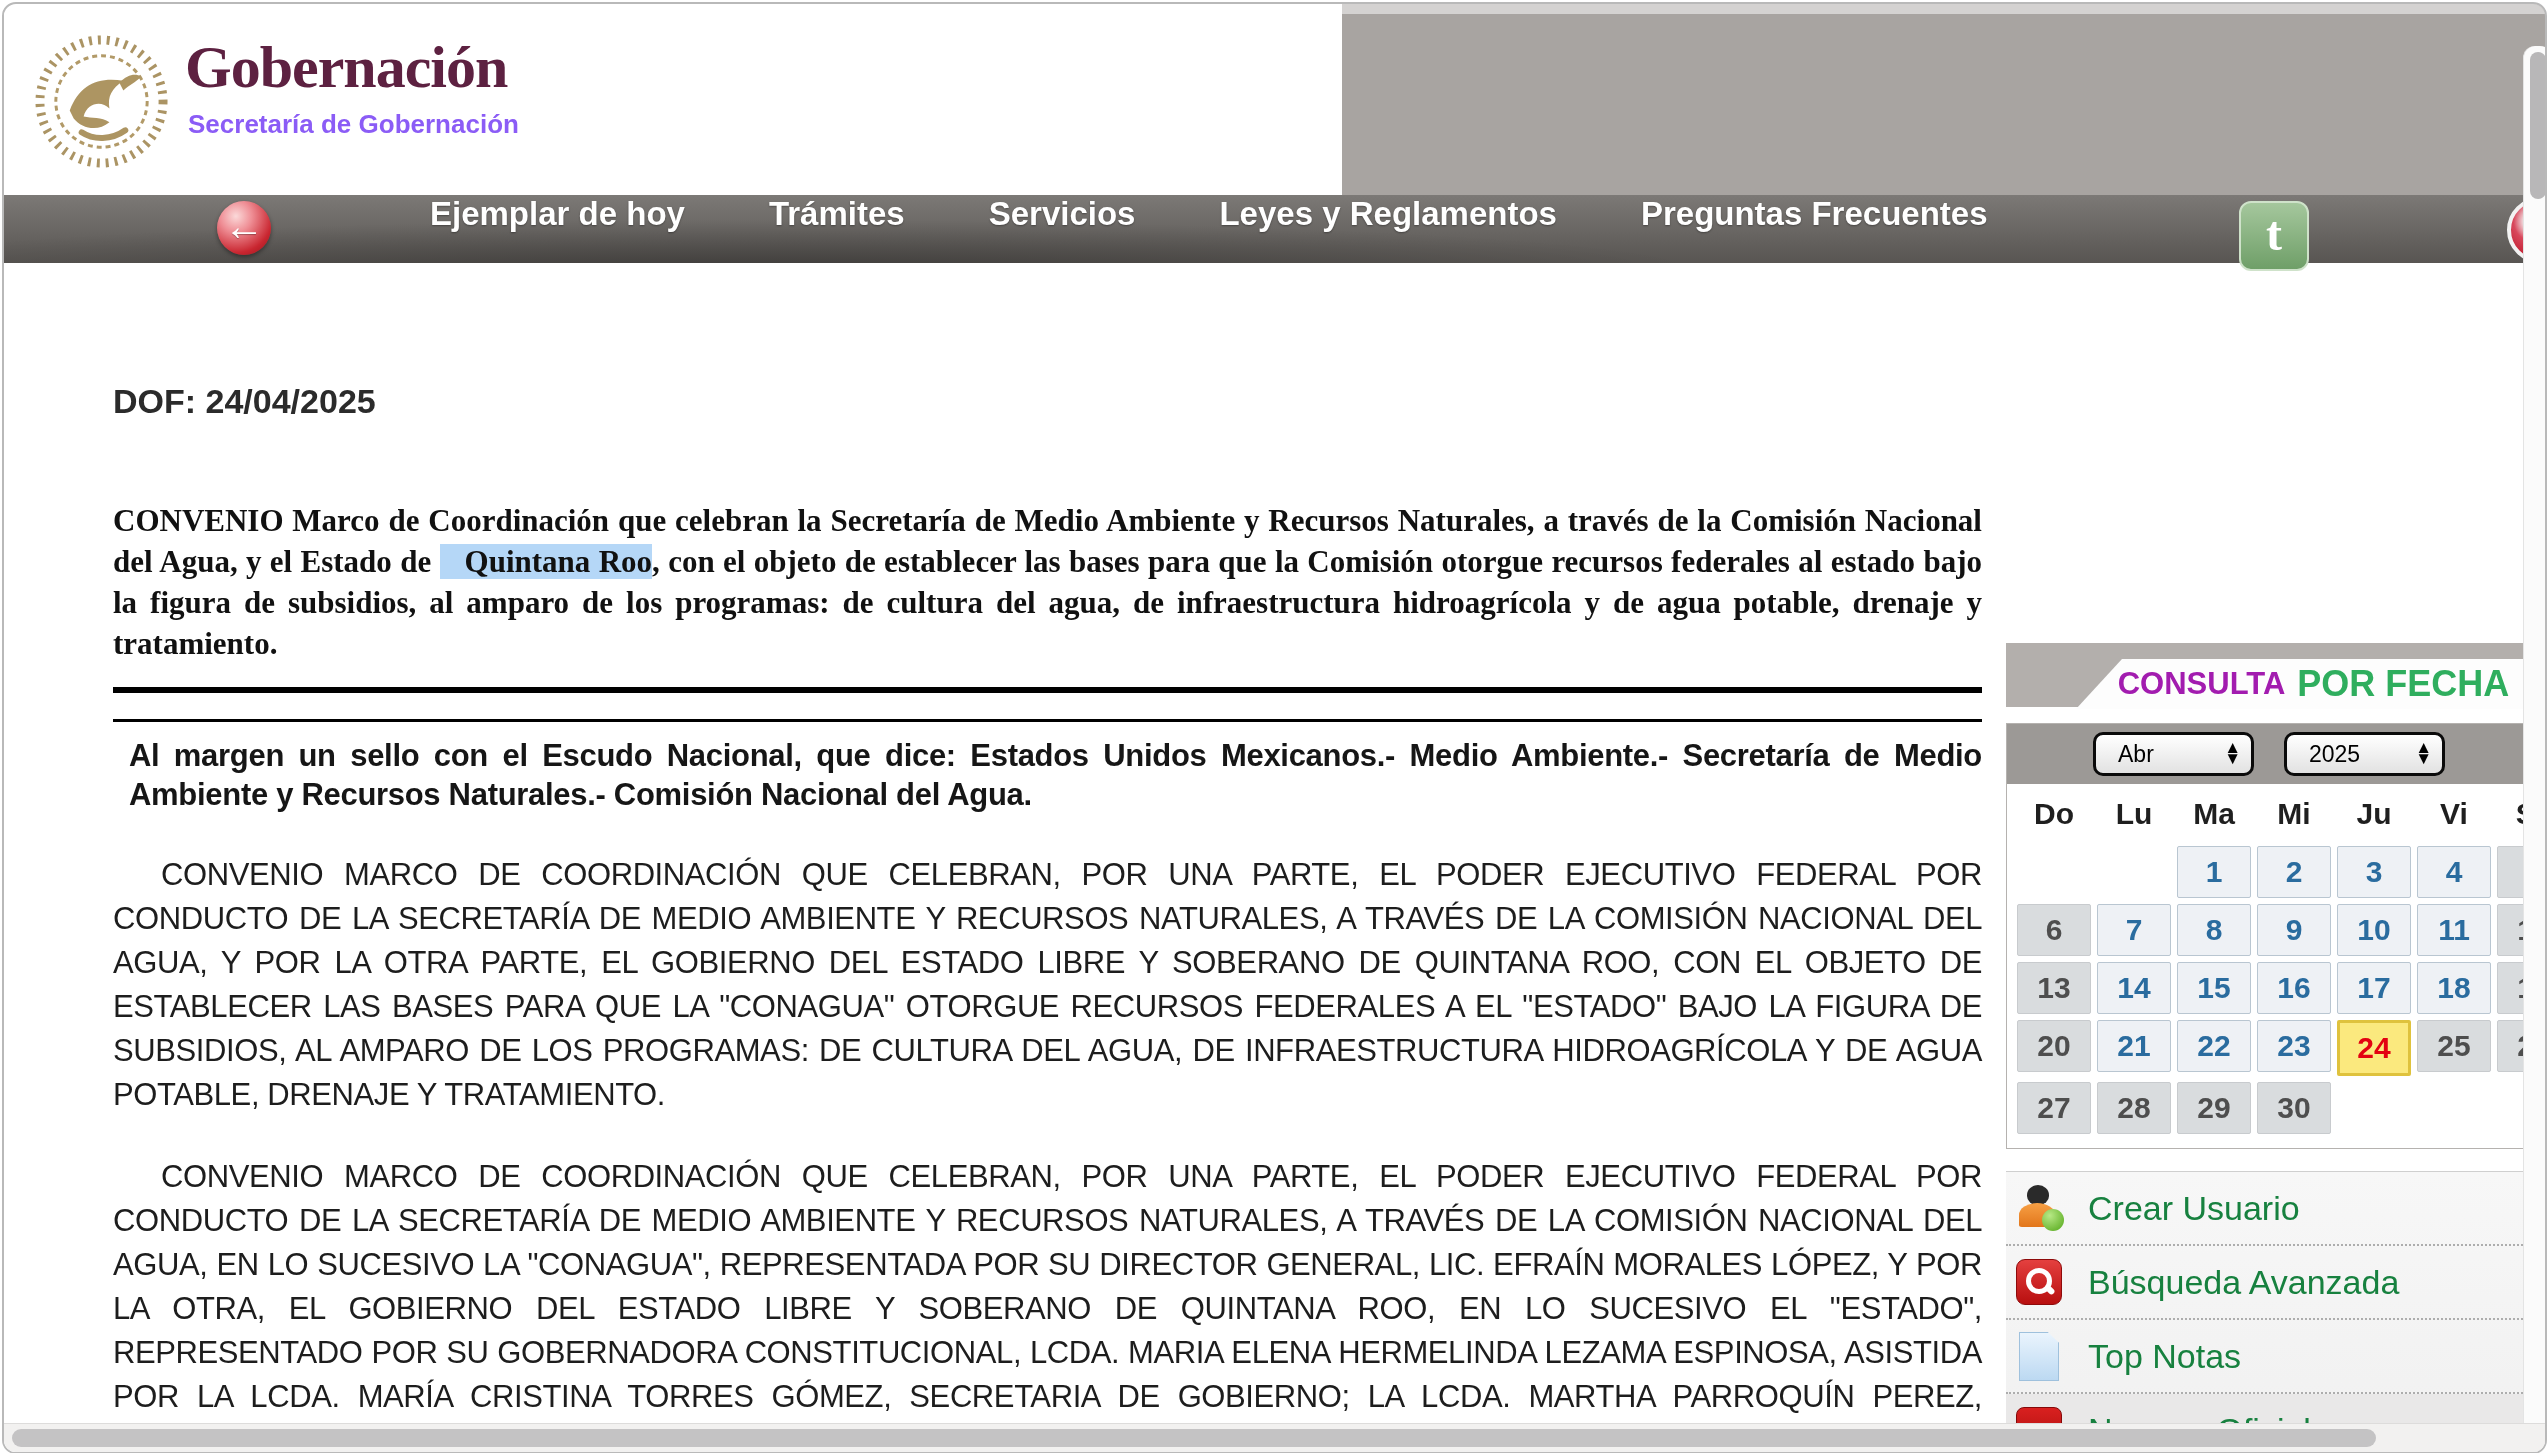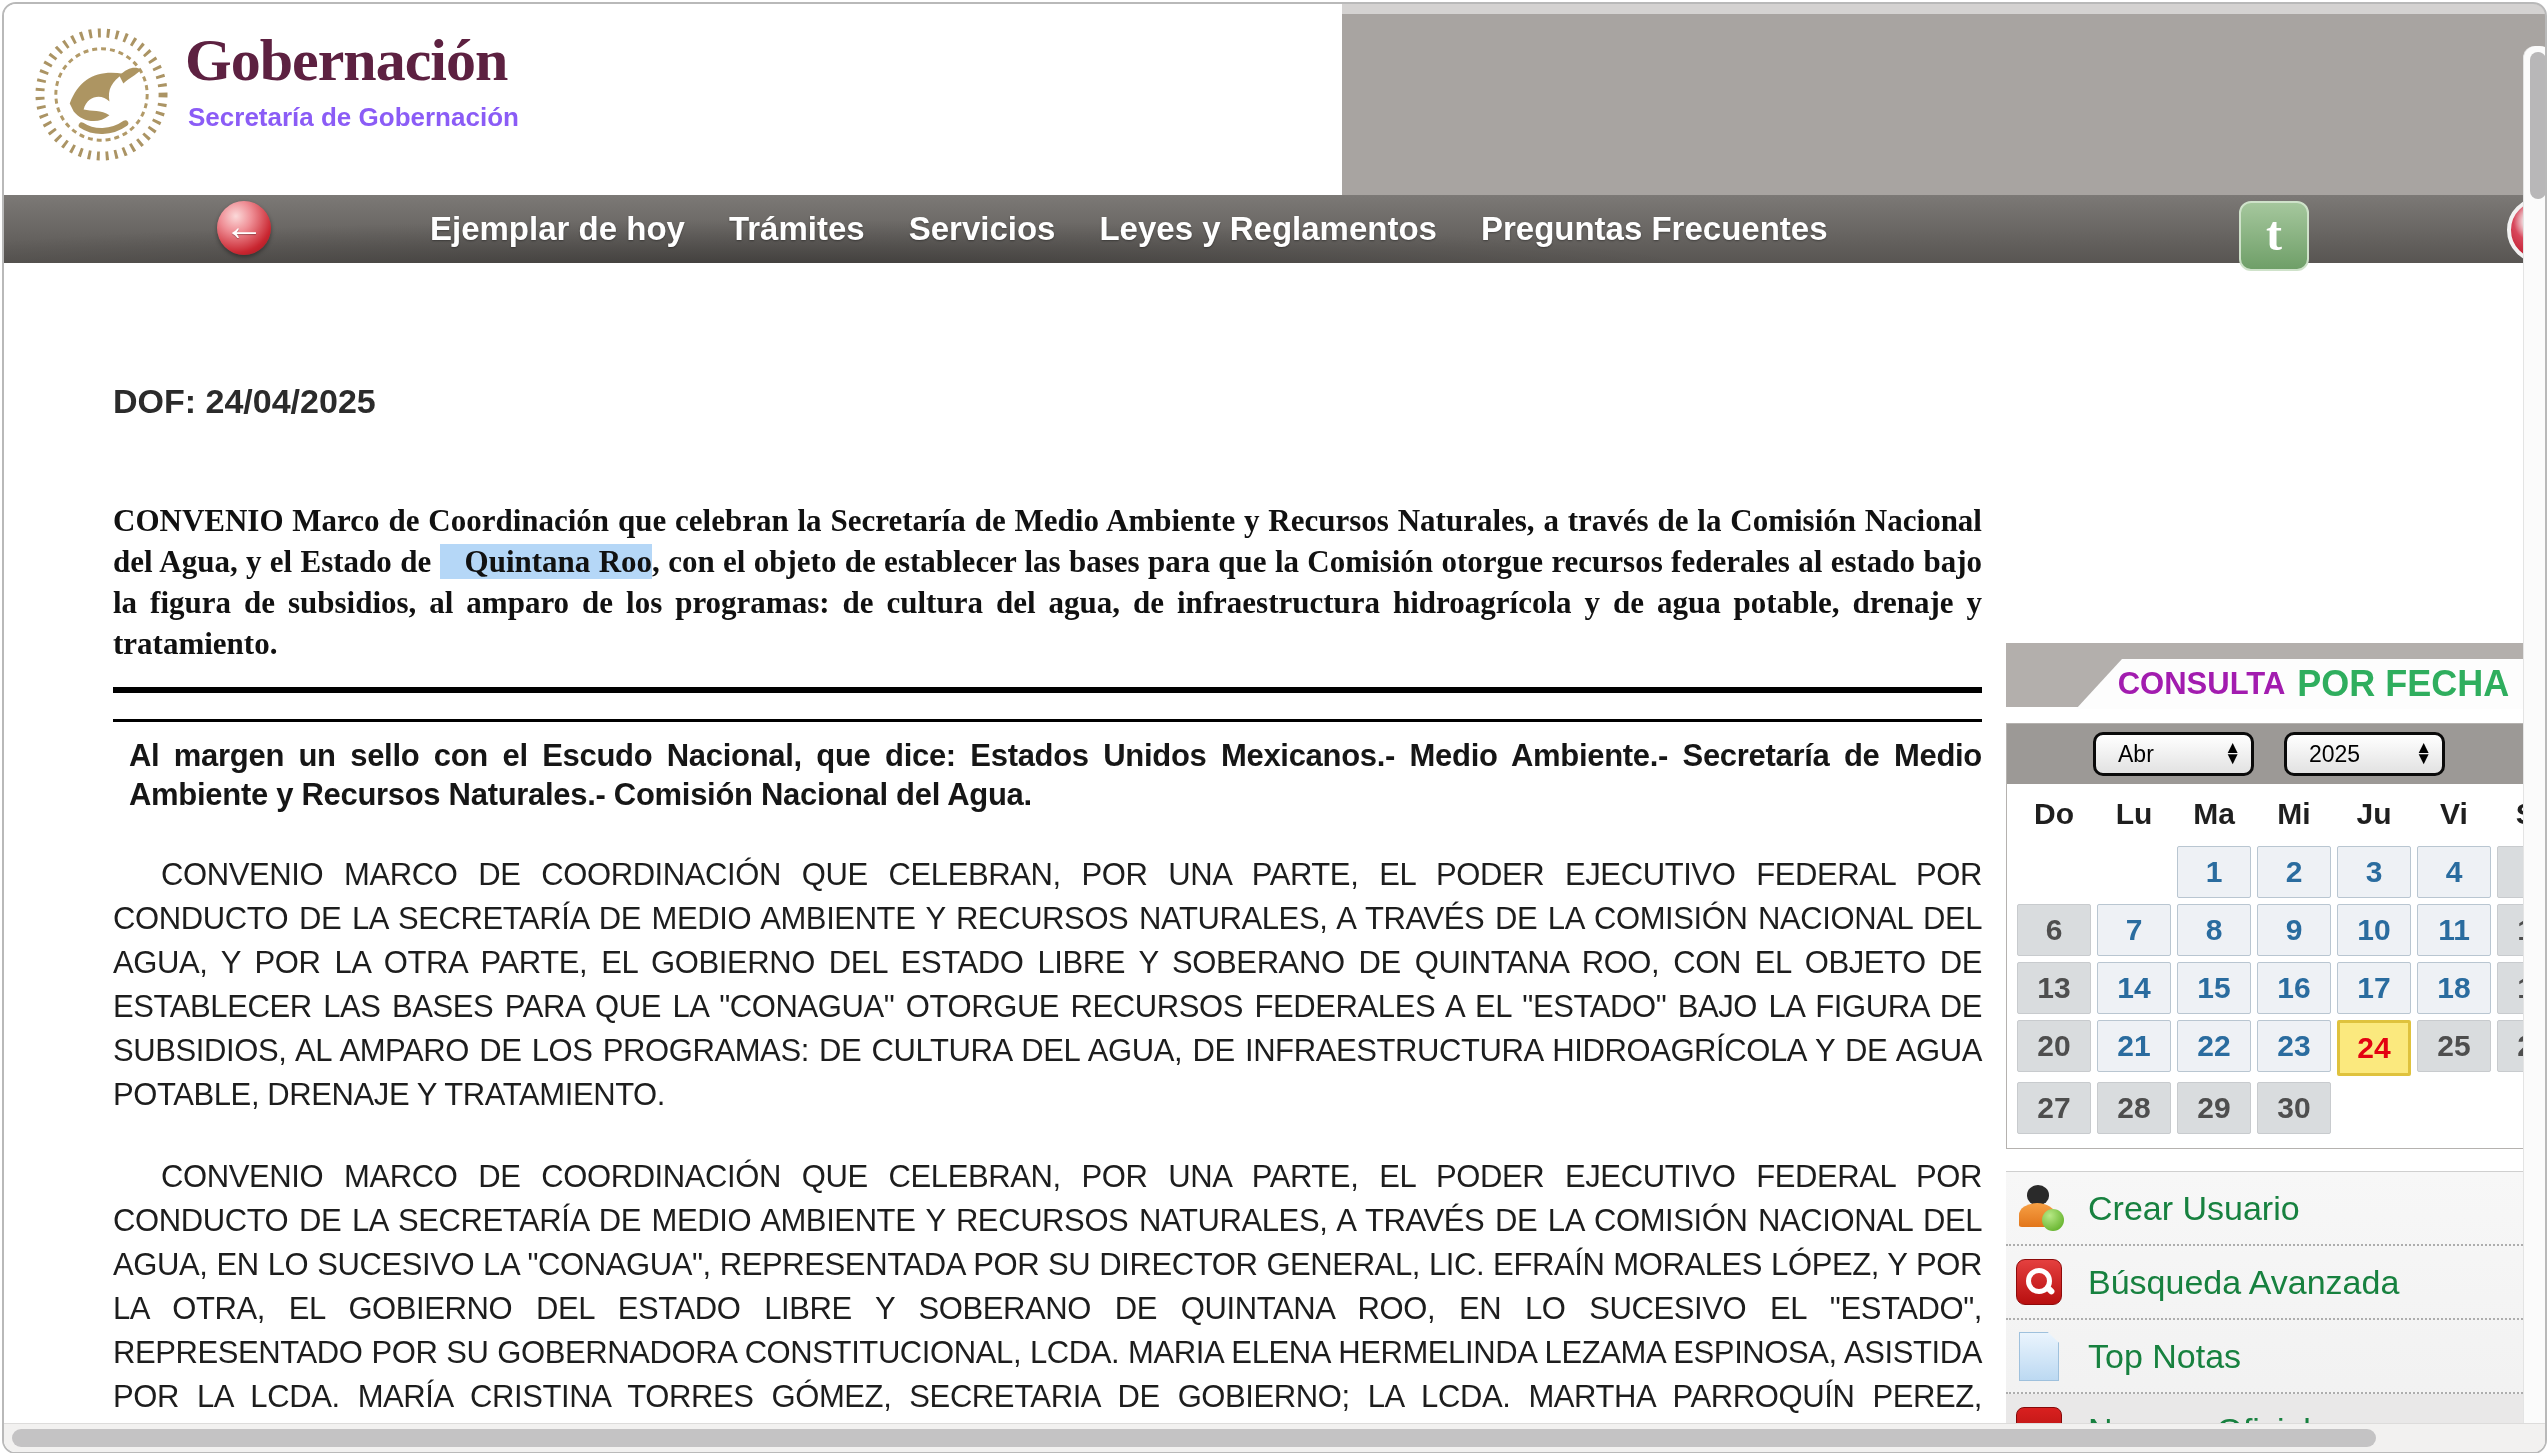--- a/index.html
+++ b/index.html
@@ -1,33 +1,33 @@
 <!DOCTYPE html>
 <html><head>
 <meta charset="utf-8">
 <style>
   html,body{margin:0;padding:0;background:#ffffff;}
   body{width:2547px;height:1454px;font-family:"Liberation Sans",sans-serif;position:relative;overflow:hidden;}
   #win{position:absolute;left:2px;top:2px;width:2541px;height:1448px;border:2px solid #b9b9b9;border-radius:14px;overflow:hidden;background:#ffffff;}
 
   
-  .header-left{position:absolute;left:0;top:0;width:1338px;height:162px;background:#ffffff;}
+  .header-left{position:absolute;left:0;top:7px;width:1338px;height:162px;background:#ffffff;}
   .seal{position:absolute;left:28px;top:12px;width:139px;height:157px;}
   .logo-title{position:absolute;left:181px;top:22px;font-family:"Liberation Serif",serif;font-weight:bold;font-size:60px;color:#5d2141;letter-spacing:-1px;}
   .logo-sub{position:absolute;left:184px;top:98px;font-weight:bold;font-size:26px;color:#8b5cf6;}
   .site-title{position:absolute;left:589px;top:42px;font-family:"Liberation Serif",serif;font-variant:small-caps;font-size:46px;color:#8b8b8b;letter-spacing:3px;white-space:nowrap;}
   .header-right{position:absolute;left:1338px;top:0;width:1209px;height:191px;background:#a8a4a1;}
   .header-right::before{content:"";position:absolute;left:0;top:0;right:0;height:10px;background:#d4d2d1;}
 
   
   .nav{position:absolute;left:0;top:191px;width:2547px;height:68px;background:linear-gradient(#7c7976,#585552);overflow:hidden;}
   .nav::after{content:"";position:absolute;left:-10%;bottom:-90%;width:80%;height:160%;background:radial-gradient(ellipse at center,rgba(0,0,0,.28),rgba(0,0,0,0) 65%);}
   .back-btn{position:absolute;left:213px;top:197px;width:54px;height:54px;border-radius:50%;background:radial-gradient(circle at 35% 28%,#fbd9d9 0%,#ef8f96 30%,#c92630 70%,#8e1016 100%);box-shadow:0 2px 4px rgba(0,0,0,.4);display:flex;align-items:center;justify-content:center;z-index:5;}
   .back-btn span{color:#ffffff;font-size:40px;font-weight:bold;line-height:1;margin-top:-5px;text-shadow:0 1px 1px rgba(0,0,0,.3);}
-  .nav-items{position:absolute;left:426px;top:191px;height:68px;display:flex;align-items:center;gap:44px;z-index:4;}
+  .nav-items{position:absolute;left:426px;top:191px;height:68px;display:flex;gap:84px;z-index:4;}
   .nav-item{color:#ffffff;font-weight:bold;font-size:33px;text-shadow:0 1px 2px rgba(0,0,0,.35);white-space:nowrap;cursor:pointer;}
   .twitter-btn{position:absolute;left:2235px;top:197px;width:66px;height:66px;border-radius:12px;background:linear-gradient(#a5c79d,#6f9f68);border:2px solid #cfe2ca;display:flex;align-items:center;justify-content:center;z-index:4;}
   .twitter-btn span{color:#ffffff;font-family:"Liberation Serif",serif;font-weight:bold;font-size:48px;line-height:1;margin-top:-4px;}
   .social-sliver{position:absolute;left:2503px;top:193px;width:58px;height:58px;border-radius:50%;background:radial-gradient(circle at 40% 35%,#f3f3f3 18%,#d8485c 40%,#bb1224 80%);border:4px solid #f2f2f2;z-index:3;}
 
   
   .content{position:absolute;left:0;top:259px;width:2547px;height:1189px;background:#ffffff;}
   .doc{position:absolute;left:109px;top:119px;width:1869px;color:#1d1d1d;}
   .doc-date{font-size:34px;font-weight:bold;color:#2b2b2b;margin:0;}
   .summary{margin:80px 0 0 0;font-family:"Liberation Serif",serif;font-weight:bold;font-size:31px;line-height:1.32;text-align:justify;color:#111111;}

